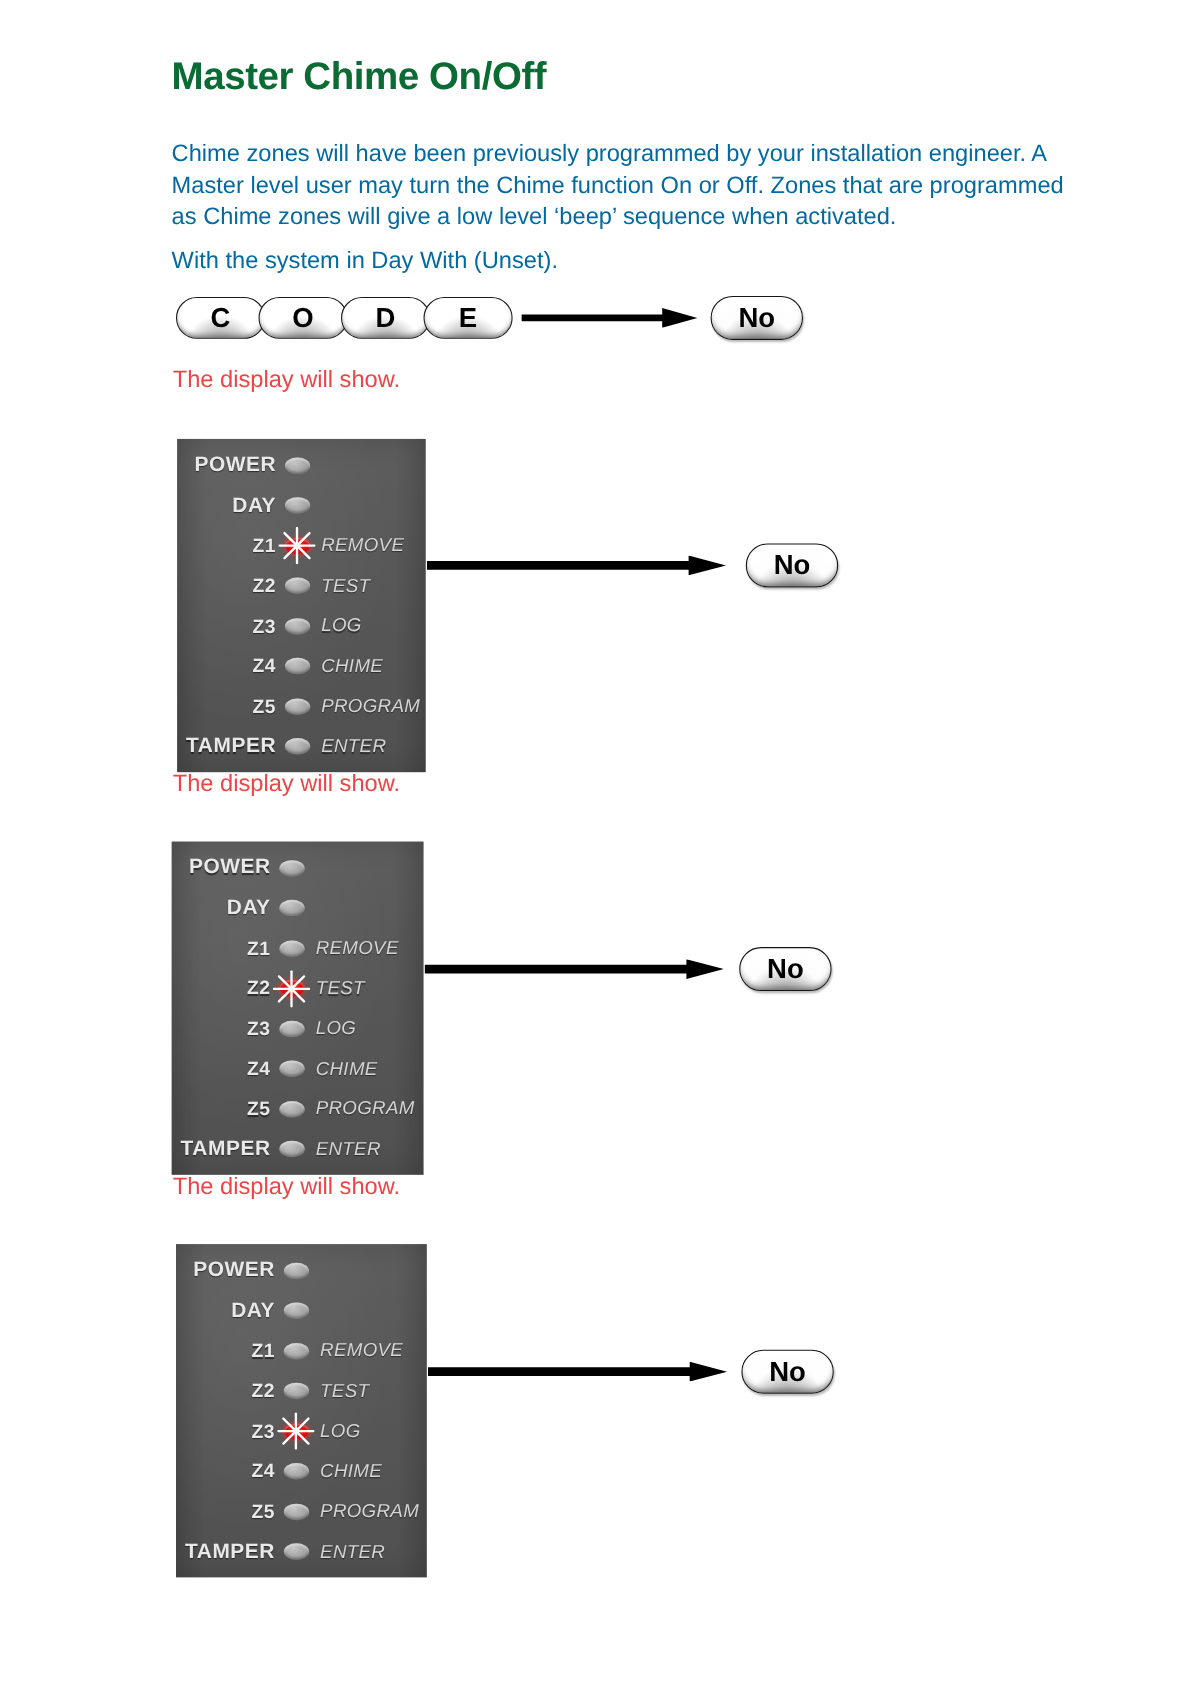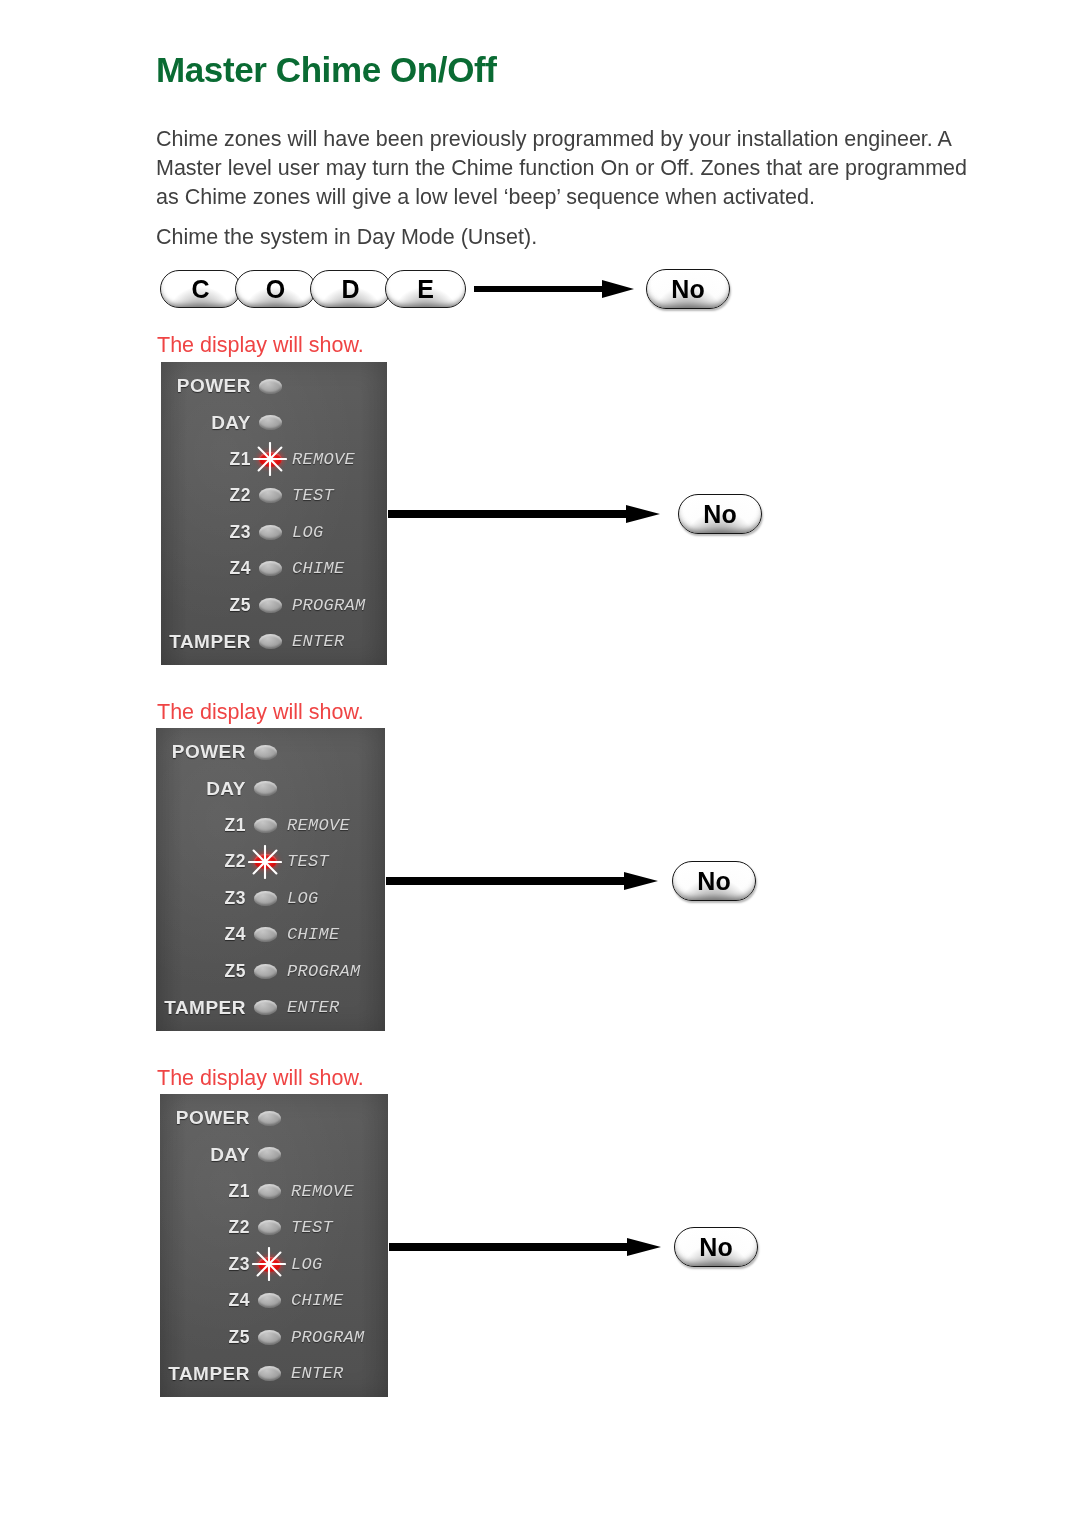--- a/index.html
+++ b/index.html
@@ -34,21 +34,21 @@
     white-space: nowrap;
   }
 
   
   .body-para {
     position: absolute;
     left: 156px;
     width: 820px;
     font-size: 21.5px;
     line-height: 29px;
-    color: #404040;
+    color: #0369a1;
   }
   #para-intro { top: 125px; }
   #para-daymode { top: 223px; }
 
   .caption {
     position: absolute;
     left: 157px;
     font-size: 21.5px;
     color: #ef4444;
     white-space: nowrap;
@@ -111,20 +111,21 @@
   }
   .arrow svg { display: block; }
 
   
   .panel {
     position: absolute;
     background:
       linear-gradient(178deg, #5e5e5e 0%, #575757 45%, #505050 100%);
     box-shadow: inset 0 0 26px rgba(0,0,0,0.16);
     overflow: hidden;
+    margin-top: 37px;
   }
   .panel::after {
     
     content: "";
     position: absolute;
     inset: 0;
     background:
       radial-gradient(ellipse at 28% 30%, rgba(255,255,255,0.05) 0%, rgba(0,0,0,0) 58%),
       linear-gradient(90deg, rgba(0,0,0,0.10) 0%, rgba(0,0,0,0) 12%, rgba(0,0,0,0) 88%, rgba(0,0,0,0.10) 100%);
     pointer-events: none;
@@ -191,36 +192,36 @@
     height: 34px;
     transform: translate(-50%, -50%);
     pointer-events: none;
   }
 
   .p-rightlabel {
     position: absolute;
     font-size: 17px;
     color: #d6d6d6;
     font-style: italic;
-    font-family: Liberation Mono, monospace;
+    font-family: Liberation Sans, sans-serif;
     letter-spacing: 0.3px;
     text-shadow: 0 1px 1px rgba(0,0,0,0.5);
     white-space: nowrap;
   }
 </style>
 </head>
 <body>
 
 <div class="page">
 
   <div class="doc-title">Master Chime On/Off</div>
 
   <div class="body-para" id="para-intro">Chime zones will have been previously programmed by your installation engineer. A Master level user may turn the Chime function On or Off. Zones that are programmed as Chime zones will give a low level ‘beep’ sequence when activated.</div>
 
-  <div class="body-para" id="para-daymode">Chime the system in Day Mode (Unset).</div>
+  <div class="body-para" id="para-daymode">With the system in Day With (Unset).</div>
 
   <div class="code-row">
     <div class="key-pill">C</div>
     <div class="key-pill">O</div>
     <div class="key-pill">D</div>
     <div class="key-pill">E</div>
 
     <span class="arrow" style="position:relative; margin-left:14px;">
       <svg width="160" height="18" viewBox="0 0 160 18">
         <path d="M0 6 H128 V0 L160 9 L128 18 V12 H0 Z" fill="#000000"></path>

